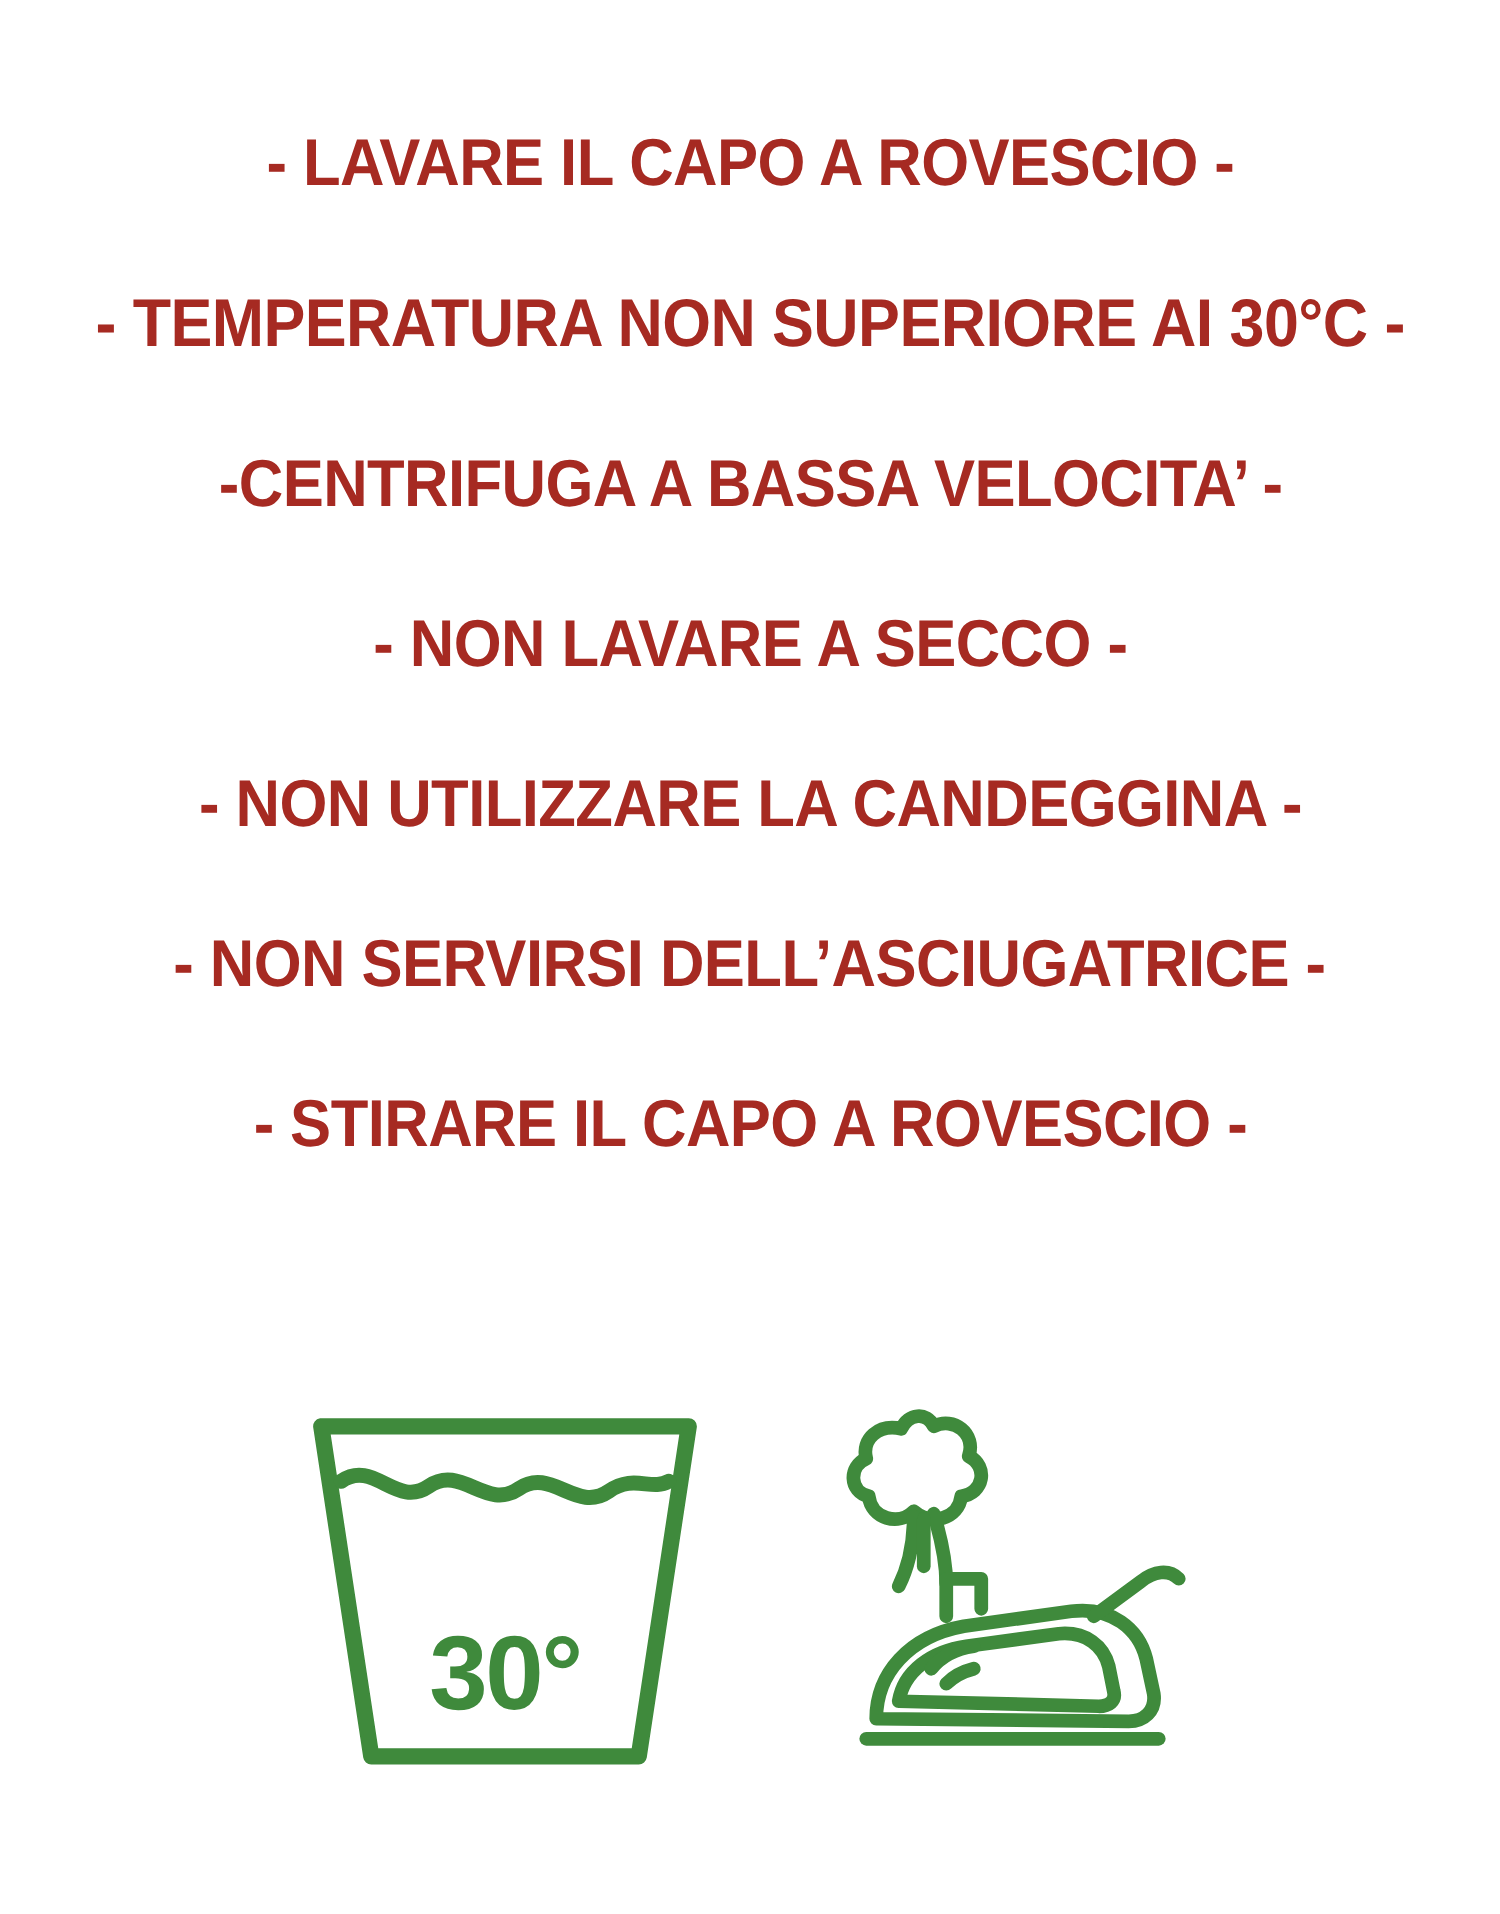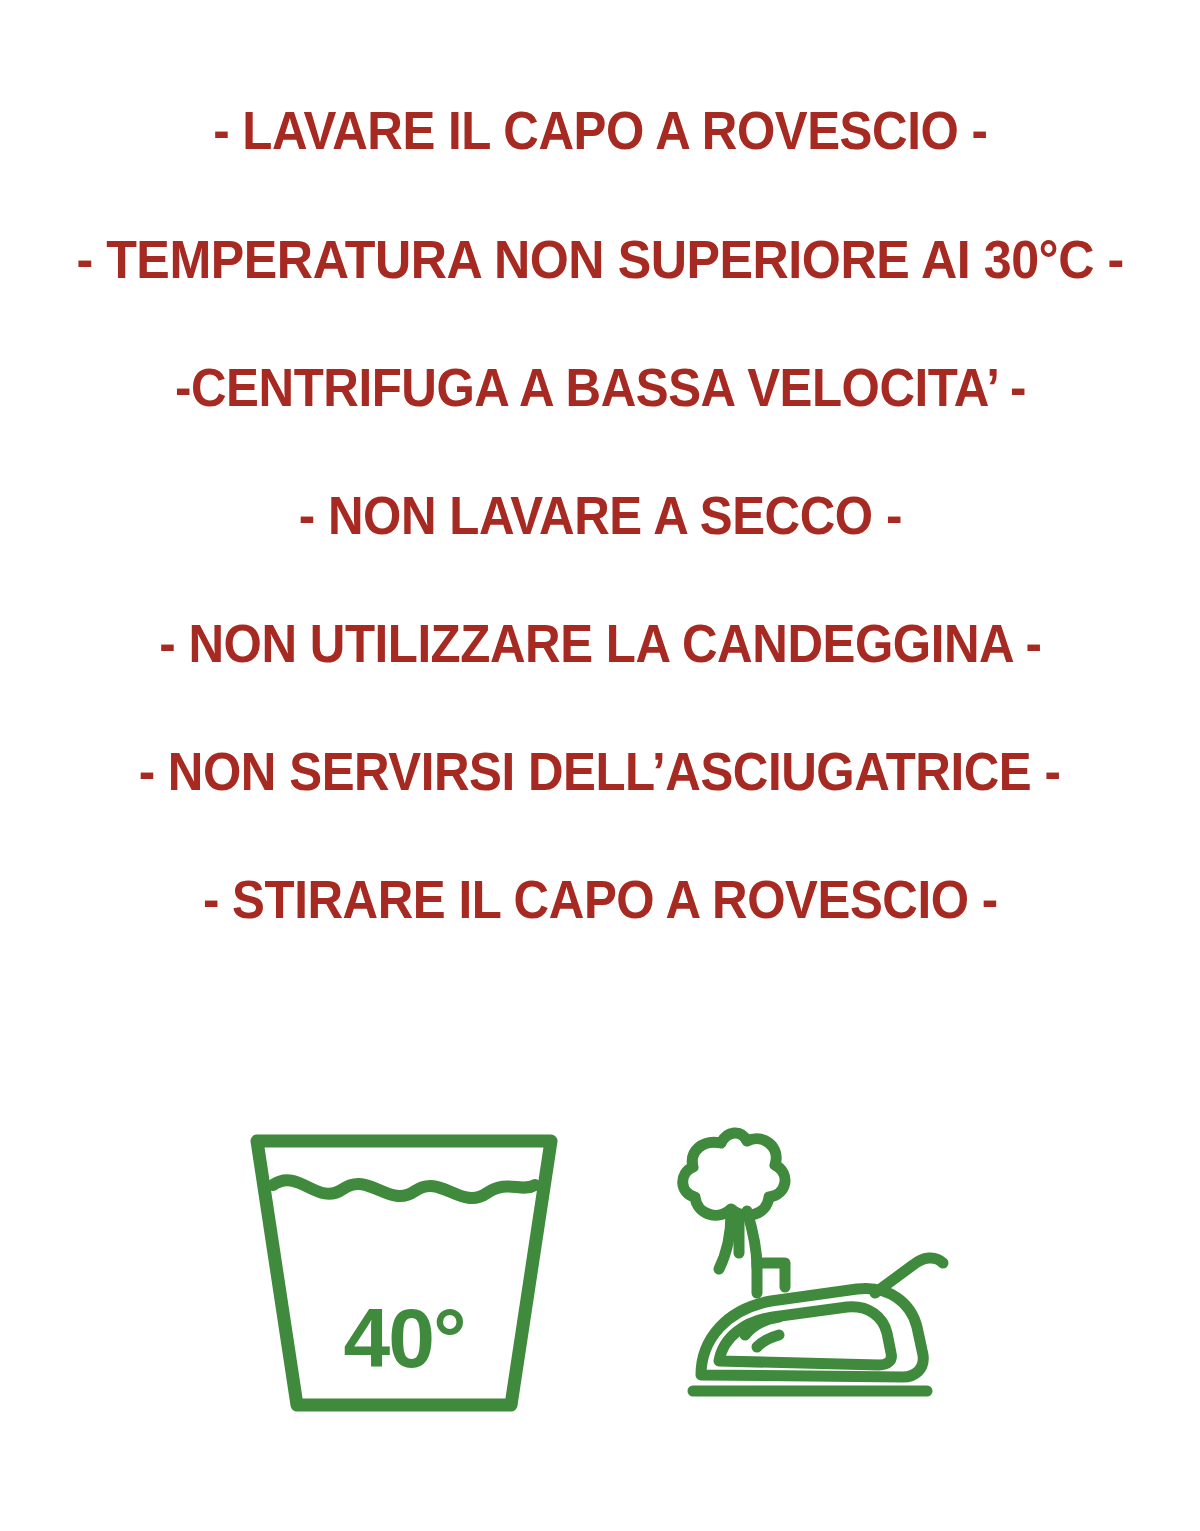--- a/index.html
+++ b/index.html
@@ -95,21 +95,21 @@
     <div class="instruction-line">- STIRARE IL CAPO A ROVESCIO -</div>
   </div>
 
   <div class="symbols">
 
     <div class="symbol">
       <svg class="wash-symbol" viewBox="0 0 330 300" xmlns="http://www.w3.org/2000/svg">
         <path d="M18 18 L312 18 L272 282 L58 282 Z" fill="none" stroke="#3f8a3c" stroke-width="13" stroke-linejoin="round" stroke-linecap="round"></path>
         <path d="M34 62 C60 44, 78 84, 104 66 C130 48, 150 86, 176 68 C202 50, 222 88, 248 70 C268 56, 282 70, 296 62" fill="none" stroke="#3f8a3c" stroke-width="12" stroke-linecap="round" stroke-linejoin="round"></path>
       </svg>
-      <div class="wash-temp-label">40°</div>
+      <div class="wash-temp-label">30°</div>
     </div>
 
     <div class="symbol">
       <svg class="iron-symbol" viewBox="0 0 300 320" xmlns="http://www.w3.org/2000/svg">
         <g fill="none" stroke="#3f8a3c" stroke-width="11" stroke-linecap="round" stroke-linejoin="round">
           <path d="M60 40 C42 36, 28 48, 32 64 C18 70, 18 90, 34 94 C36 112, 58 118, 70 106 C84 118, 106 112, 108 94 C126 92, 130 70, 114 62 C120 44, 102 30, 86 38 C80 26, 66 28, 60 40 Z"></path>
           <path d="M70 110 C70 132, 66 150, 58 166"></path>
           <path d="M86 108 C92 128, 96 146, 96 164"></path>
           <path d="M78 112 L78 150"></path>
         </g>

